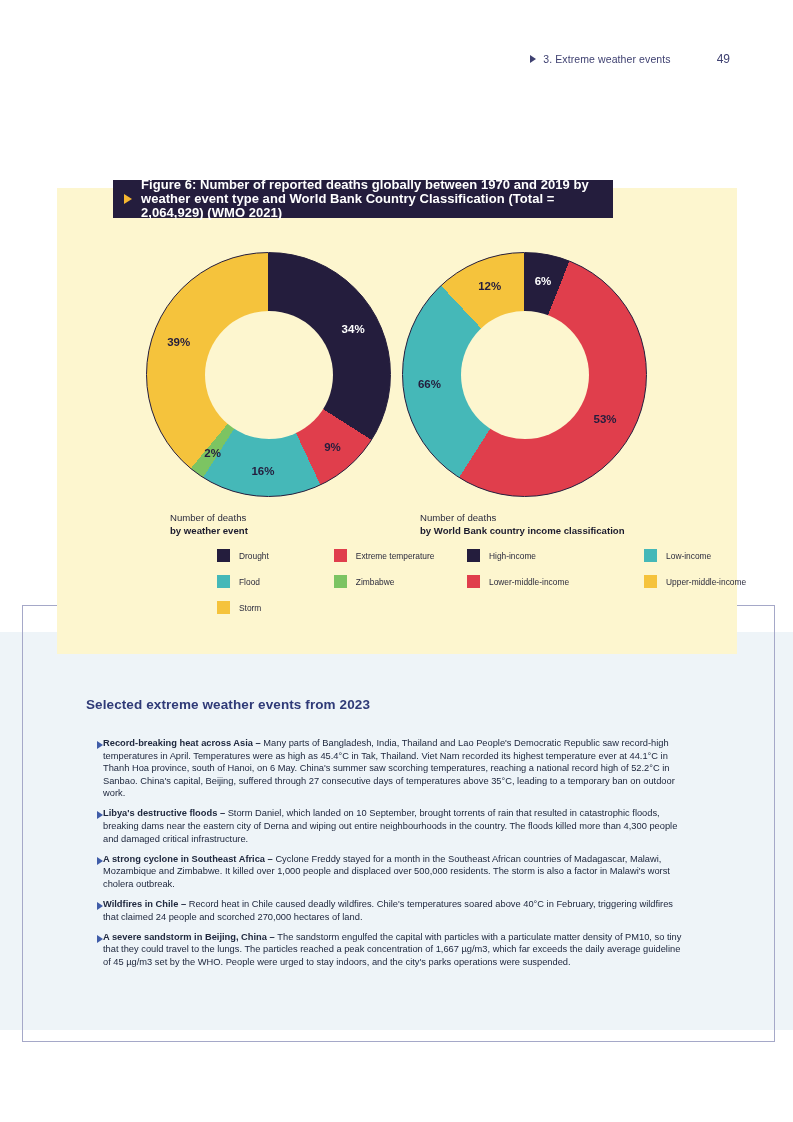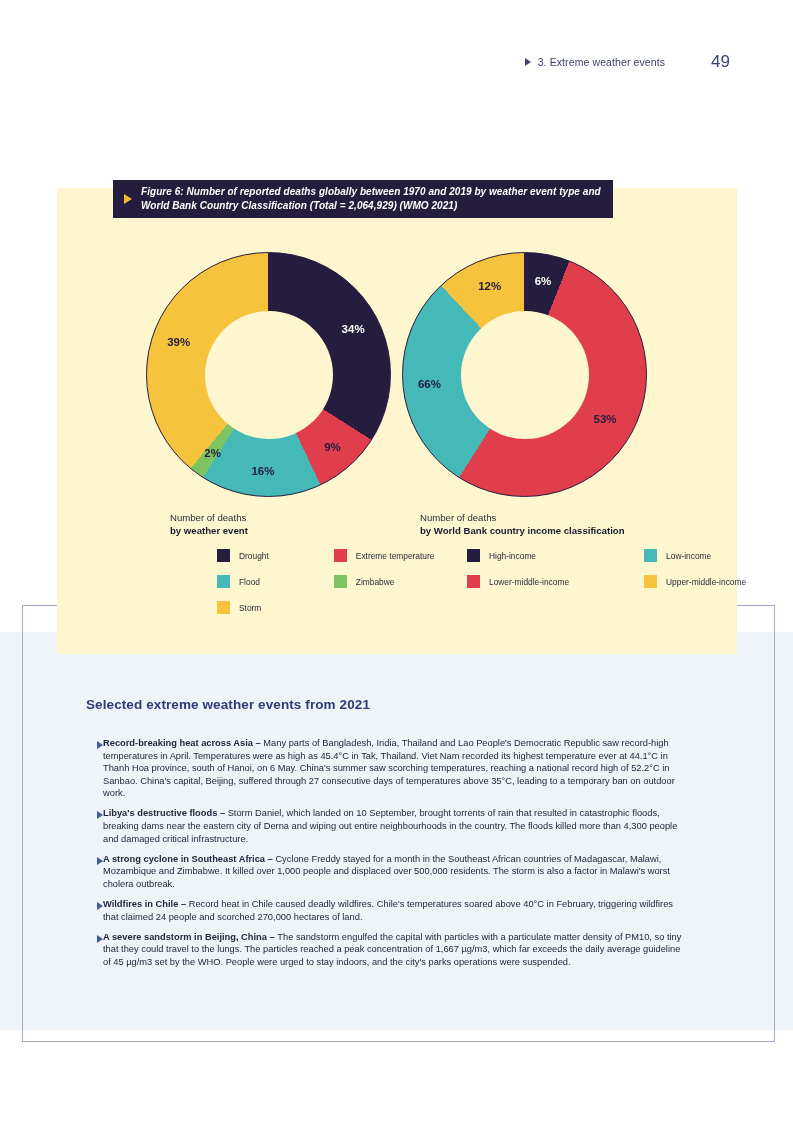--- a/index.html
+++ b/index.html
@@ -17,21 +17,21 @@
     display: flex; align-items: center; gap: 46px;
   }
   .header-left { display: flex; align-items: center; gap: 7px; }
   .hdr-tri {
     width: 0; height: 0;
     border-left: 6px solid #3f4171;
     border-top: 4px solid transparent;
     border-bottom: 4px solid transparent;
   }
   .hdr-text { font-size: 10.5px; color: #3f4171; letter-spacing: .1px; }
-  .hdr-page { font-size: 17px; color: #3f4171; }
+  .hdr-page { font-size: 12px; color: #3f4171; }
 
   
   .panel-frame {
     position: absolute; left: 22px; top: 605px;
     width: 753px; height: 437px;
     border: 1.5px solid #a5a8c8;
     background: transparent;
   }
   .panel-fill {
     position: absolute; left: 0px; top: 632px;
@@ -52,22 +52,22 @@
     display: flex; align-items: center; gap: 9px;
     padding: 0 11px;
   }
   .fig-title-tri {
     width: 0; height: 0; flex: none;
     border-left: 8px solid #f5b731;
     border-top: 5px solid transparent;
     border-bottom: 5px solid transparent;
   }
   .fig-title-text {
-    color: #ffffff; font-size: 10px; font-weight: bold;
-    line-height: 14px; letter-spacing: .05px; font-style: italic;
+    color: #ffffff; font-size: 13px; font-weight: bold;
+    line-height: 14px; letter-spacing: .05px;
   }
 
   
   .donut-wrap { position: absolute; }
   .donut {
     position: relative;
     width: 245px; height: 245px;
     border-radius: 50%;
   }
   .donut::after {
@@ -215,21 +215,21 @@
           </div>
           <div class="legend-item">
             <span class="swatch" style="background: rgb(245, 195, 60);"></span>
             <span class="legend-label">Upper-middle-income</span>
           </div>
         </div>
     </div>
 
   </div>
 
-  <div class="sel-title">Selected extreme weather events from 2021</div>
+  <div class="sel-title">Selected extreme weather events from 2023</div>
   <div class="bullets" id="bullets">
       <div class="bullet">
         <span class="b-tri"></span>
         <div class="b-text"><b>Record-breaking heat across Asia – </b>Many parts of Bangladesh, India, Thailand and Lao People's Democratic Republic saw record-high temperatures in April. Temperatures were as high as 45.4°C in Tak, Thailand. Viet Nam recorded its highest temperature ever at 44.1°C in Thanh Hoa province, south of Hanoi, on 6 May. China's summer saw scorching temperatures, reaching a national record high of 52.2°C in Sanbao. China's capital, Beijing, suffered through 27 consecutive days of temperatures above 35°C, leading to a temporary ban on outdoor work.</div>
       </div>
       <div class="bullet">
         <span class="b-tri"></span>
         <div class="b-text"><b>Libya's destructive floods – </b>Storm Daniel, which landed on 10 September, brought torrents of rain that resulted in catastrophic floods, breaking dams near the eastern city of Derna and wiping out entire neighbourhoods in the country. The floods killed more than 4,300 people and damaged critical infrastructure.</div>
       </div>
       <div class="bullet">

